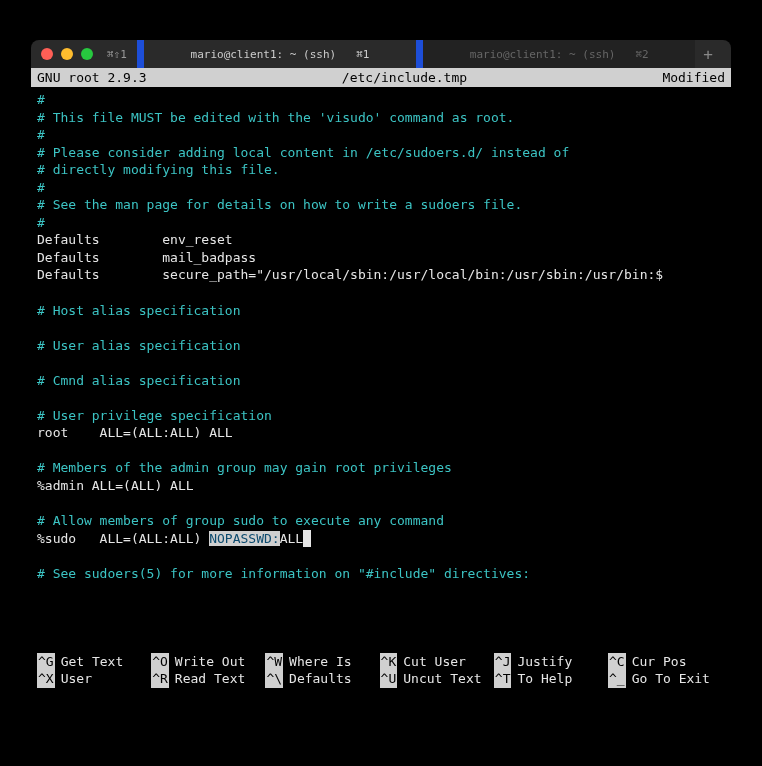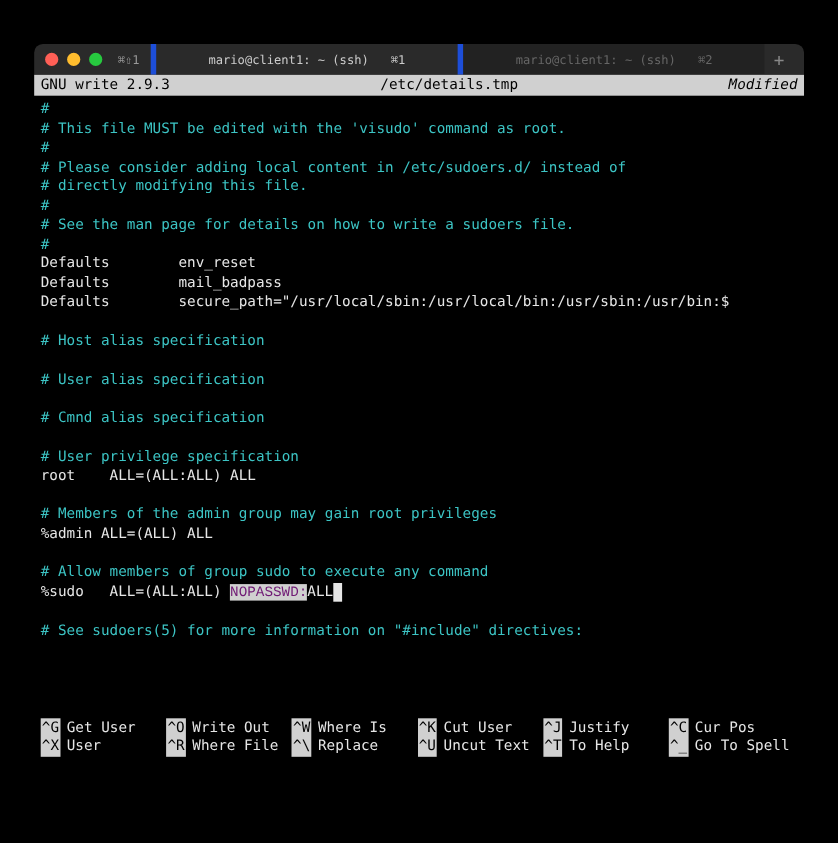--- a/index.html
+++ b/index.html
@@ -54,21 +54,21 @@
   }
   .tab {
     flex: 1;
     display: flex;
     align-items: center;
     justify-content: center;
     gap: 20px;
     color: #ccc;
     font-size: 11px;
     cursor: pointer;
-    border-left: 5px solid #1d4ed8;
+    border-left: 7px solid #1d4ed8;
     padding: 0 10px;
   }
   .tab.inactive { color: #666; background: #222; }
   .tab .shortcut { font-size: 11px; color: inherit; }
   .plus {
     color: #888;
     font-size: 16px;
     padding: 0 8px;
     cursor: pointer;
   }
@@ -81,34 +81,33 @@
   .statusbar {
     background: #d0d0d0;
     color: #000;
     display: flex;
     padding: 2px 6px;
     font-size: 13px;
     font-weight: 500;
   }
   .statusbar .left { flex: 0 0 auto; }
   .statusbar .center { flex: 1; text-align: center; }
-  .statusbar .right { flex: 0 0 auto; font-style: italic; }
+  .statusbar .right { flex: 0 0 auto; }
   .content {
     padding: 4px 6px 0 6px;
     color: #ddd;
     line-height: 1.35;
     white-space: pre;
     font-size: 13px;
   }
   .cyan { color: #3cc4c4; }
   .white { color: #e6e6e6; }
   .hl {
     background: #d0d0d0;
-    color: #701a75;
-    font-family: Liberation Mono, monospace;
+    color: #0c4a6e;
   }
   .cursor {
     background: #e6e6e6;
     color: #000;
     display: inline-block;
     width: 8px;
   }
   .shortcuts {
     position: absolute;
     bottom: 20px;
@@ -155,32 +154,32 @@
         <span>mario@client1: ~ (ssh)</span>
         <span class="shortcut">⌘2</span>
       </div>
     </div>
     <div class="plus">+</div>
   </div>
 
   <div class="terminal">
 
     <div class="statusbar">
-      <div class="left">GNU write 2.9.3</div>
-      <div class="center">/etc/details.tmp</div>
+      <div class="left">GNU root 2.9.3</div>
+      <div class="center">/etc/include.tmp</div>
       <div class="right">Modified</div>
     </div>
 
     <div class="content" id="content"><div class="cyan">#</div><div class="cyan"># This file MUST be edited with the 'visudo' command as root.</div><div class="cyan">#</div><div class="cyan"># Please consider adding local content in /etc/sudoers.d/ instead of</div><div class="cyan"># directly modifying this file.</div><div class="cyan">#</div><div class="cyan"># See the man page for details on how to write a sudoers file.</div><div class="cyan">#</div><div class="white">Defaults        env_reset</div><div class="white">Defaults        mail_badpass</div><div class="white">Defaults        secure_path="/usr/local/sbin:/usr/local/bin:/usr/sbin:/usr/bin:$</div><div class="white"> </div><div class="cyan"># Host alias specification</div><div class="white"> </div><div class="cyan"># User alias specification</div><div class="white"> </div><div class="cyan"># Cmnd alias specification</div><div class="white"> </div><div class="cyan"># User privilege specification</div><div class="white">root    ALL=(ALL:ALL) ALL</div><div class="white"> </div><div class="cyan"># Members of the admin group may gain root privileges</div><div class="white">%admin ALL=(ALL) ALL</div><div class="white"> </div><div class="cyan"># Allow members of group sudo to execute any command</div><div class="white"><span>%sudo   ALL=(ALL:ALL) </span><span class="hl">NOPASSWD:</span><span>ALL</span><span class="cursor"> </span></div><div class="white"> </div><div class="cyan"># See sudoers(5) for more information on "#include" directives:</div></div>
 
     <div class="shortcuts">
       <div class="shortcuts-row" id="sc-row1">
           <div class="sc-item">
             <span class="sc-key">^G</span>
-            <span>Get User</span>
+            <span>Get Text</span>
           </div>
           <div class="sc-item">
             <span class="sc-key">^O</span>
             <span>Write Out</span>
           </div>
           <div class="sc-item">
             <span class="sc-key">^W</span>
             <span>Where Is</span>
           </div>
           <div class="sc-item">
@@ -196,35 +195,35 @@
             <span>Cur Pos</span>
           </div>
         </div>
       <div class="shortcuts-row" id="sc-row2">
           <div class="sc-item">
             <span class="sc-key">^X</span>
             <span>User</span>
           </div>
           <div class="sc-item">
             <span class="sc-key">^R</span>
-            <span>Where File</span>
+            <span>Read Text</span>
           </div>
           <div class="sc-item">
             <span class="sc-key">^\</span>
-            <span>Replace</span>
+            <span>Defaults</span>
           </div>
           <div class="sc-item">
             <span class="sc-key">^U</span>
             <span>Uncut Text</span>
           </div>
           <div class="sc-item">
             <span class="sc-key">^T</span>
             <span>To Help</span>
           </div>
           <div class="sc-item">
             <span class="sc-key">^_</span>
-            <span>Go To Spell</span>
+            <span>Go To Exit</span>
           </div>
         </div>
     </div>
 
   </div>
 </div>
 
 </body></html>

